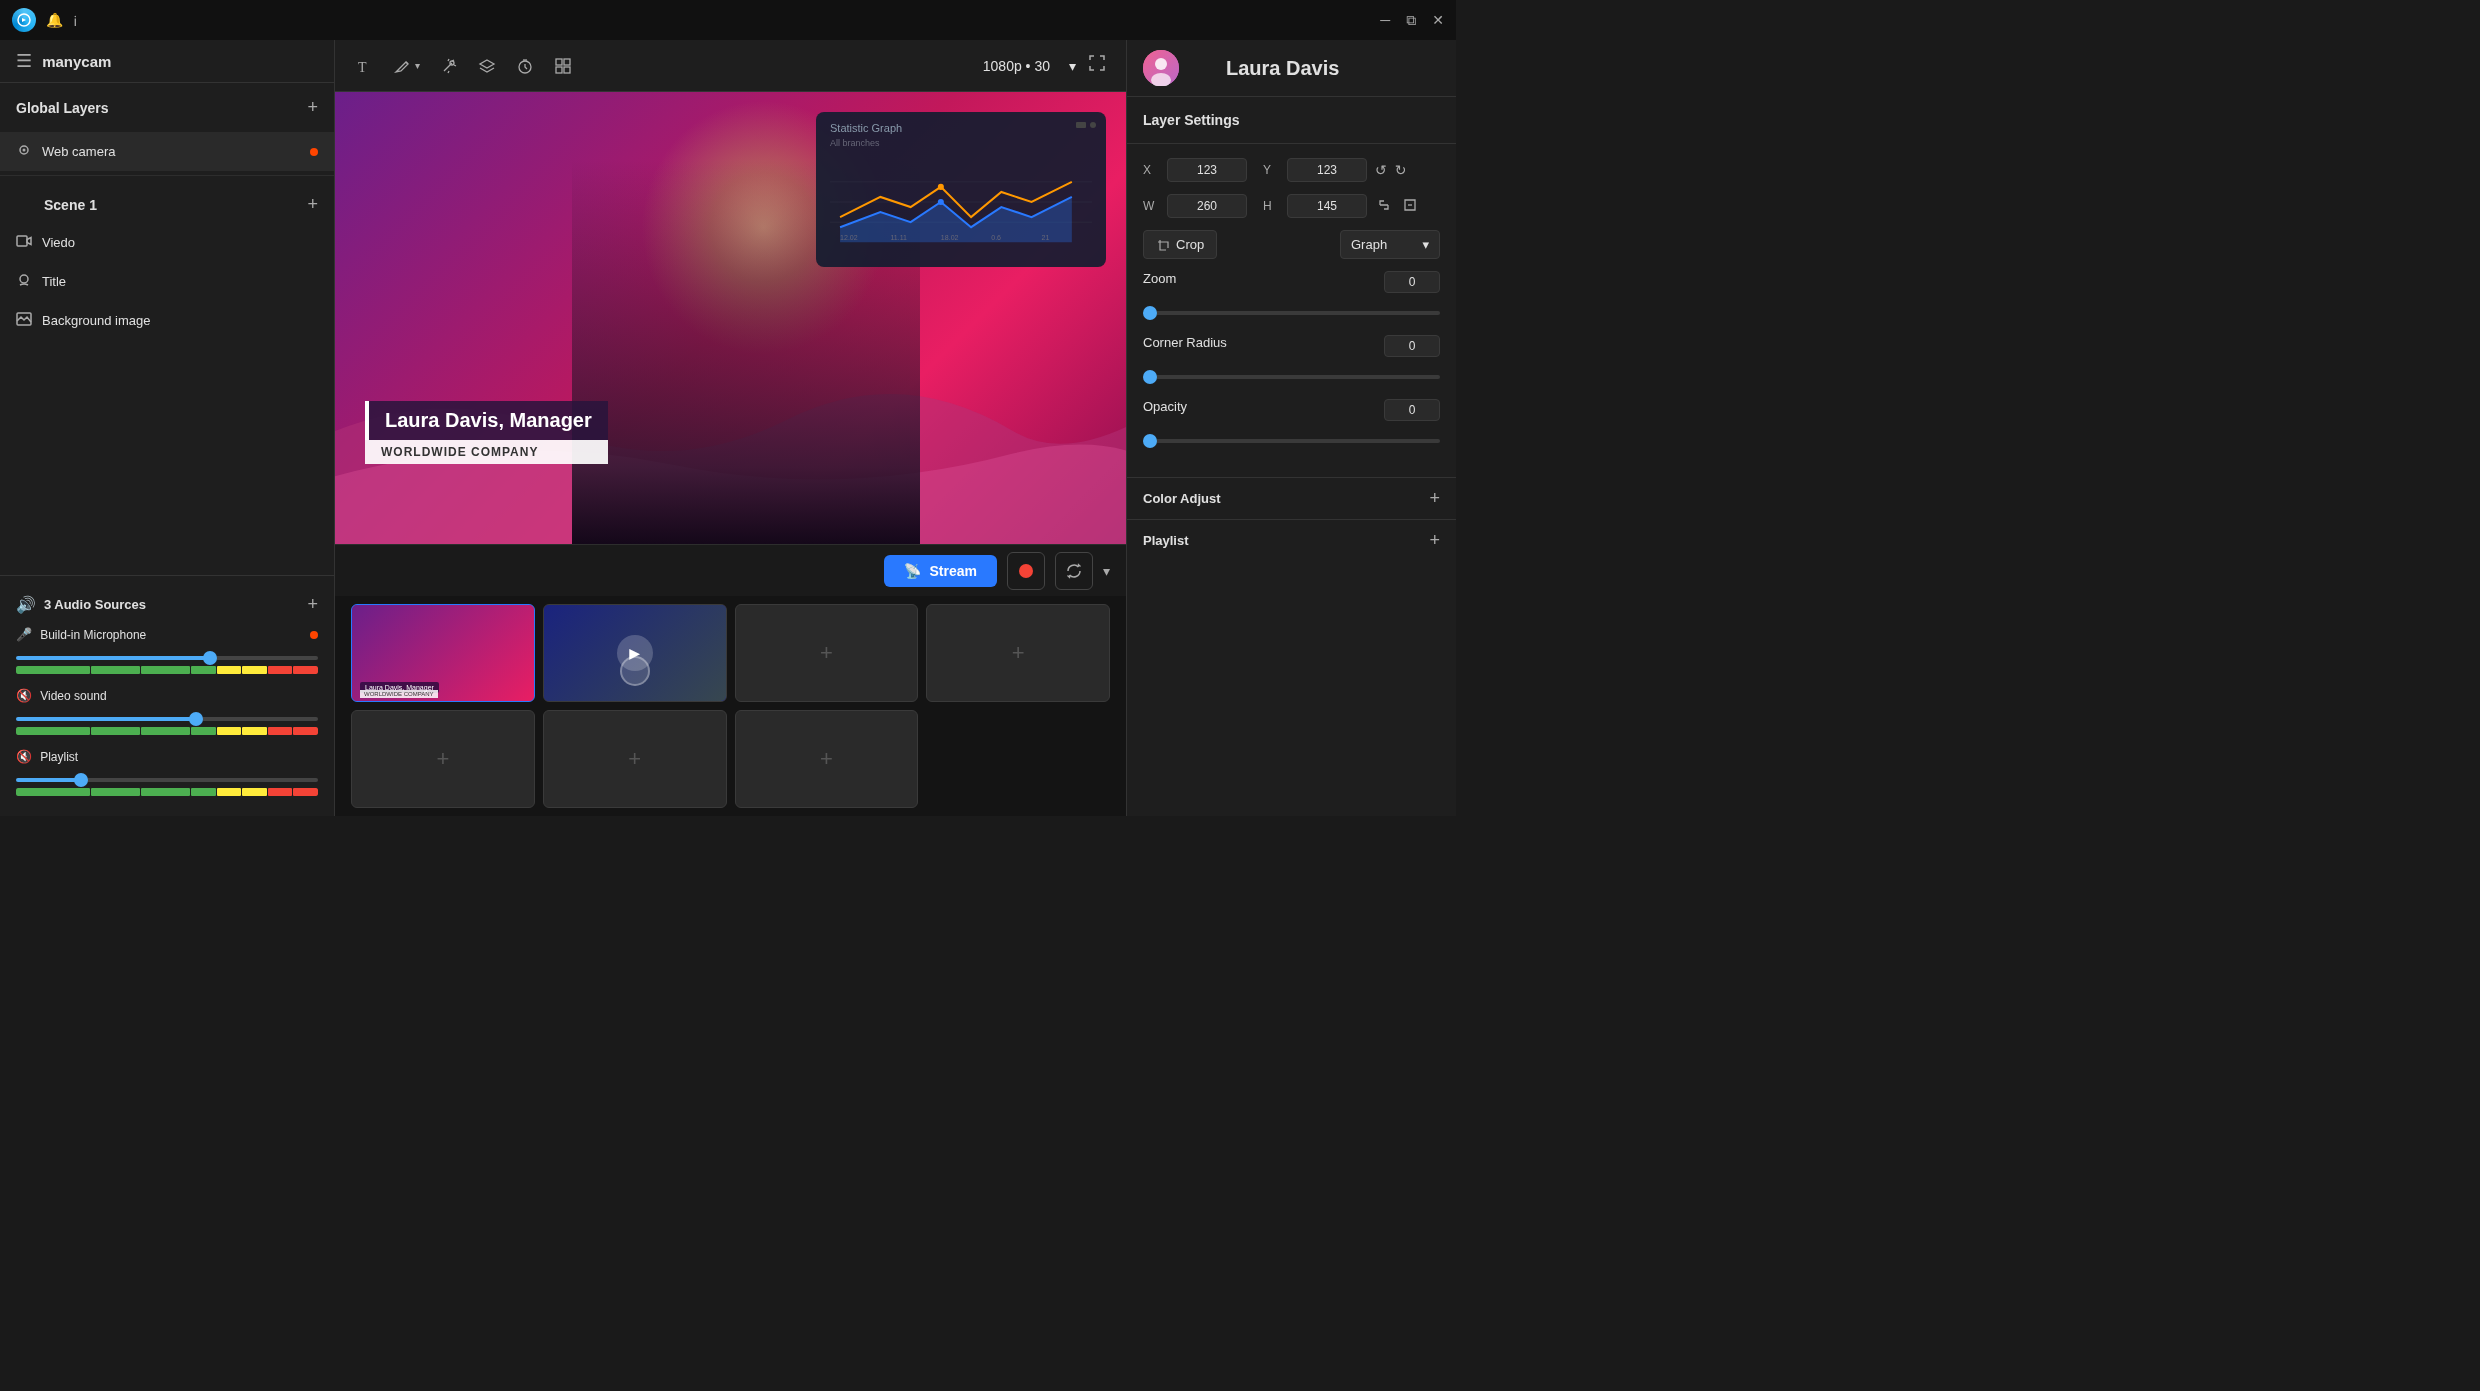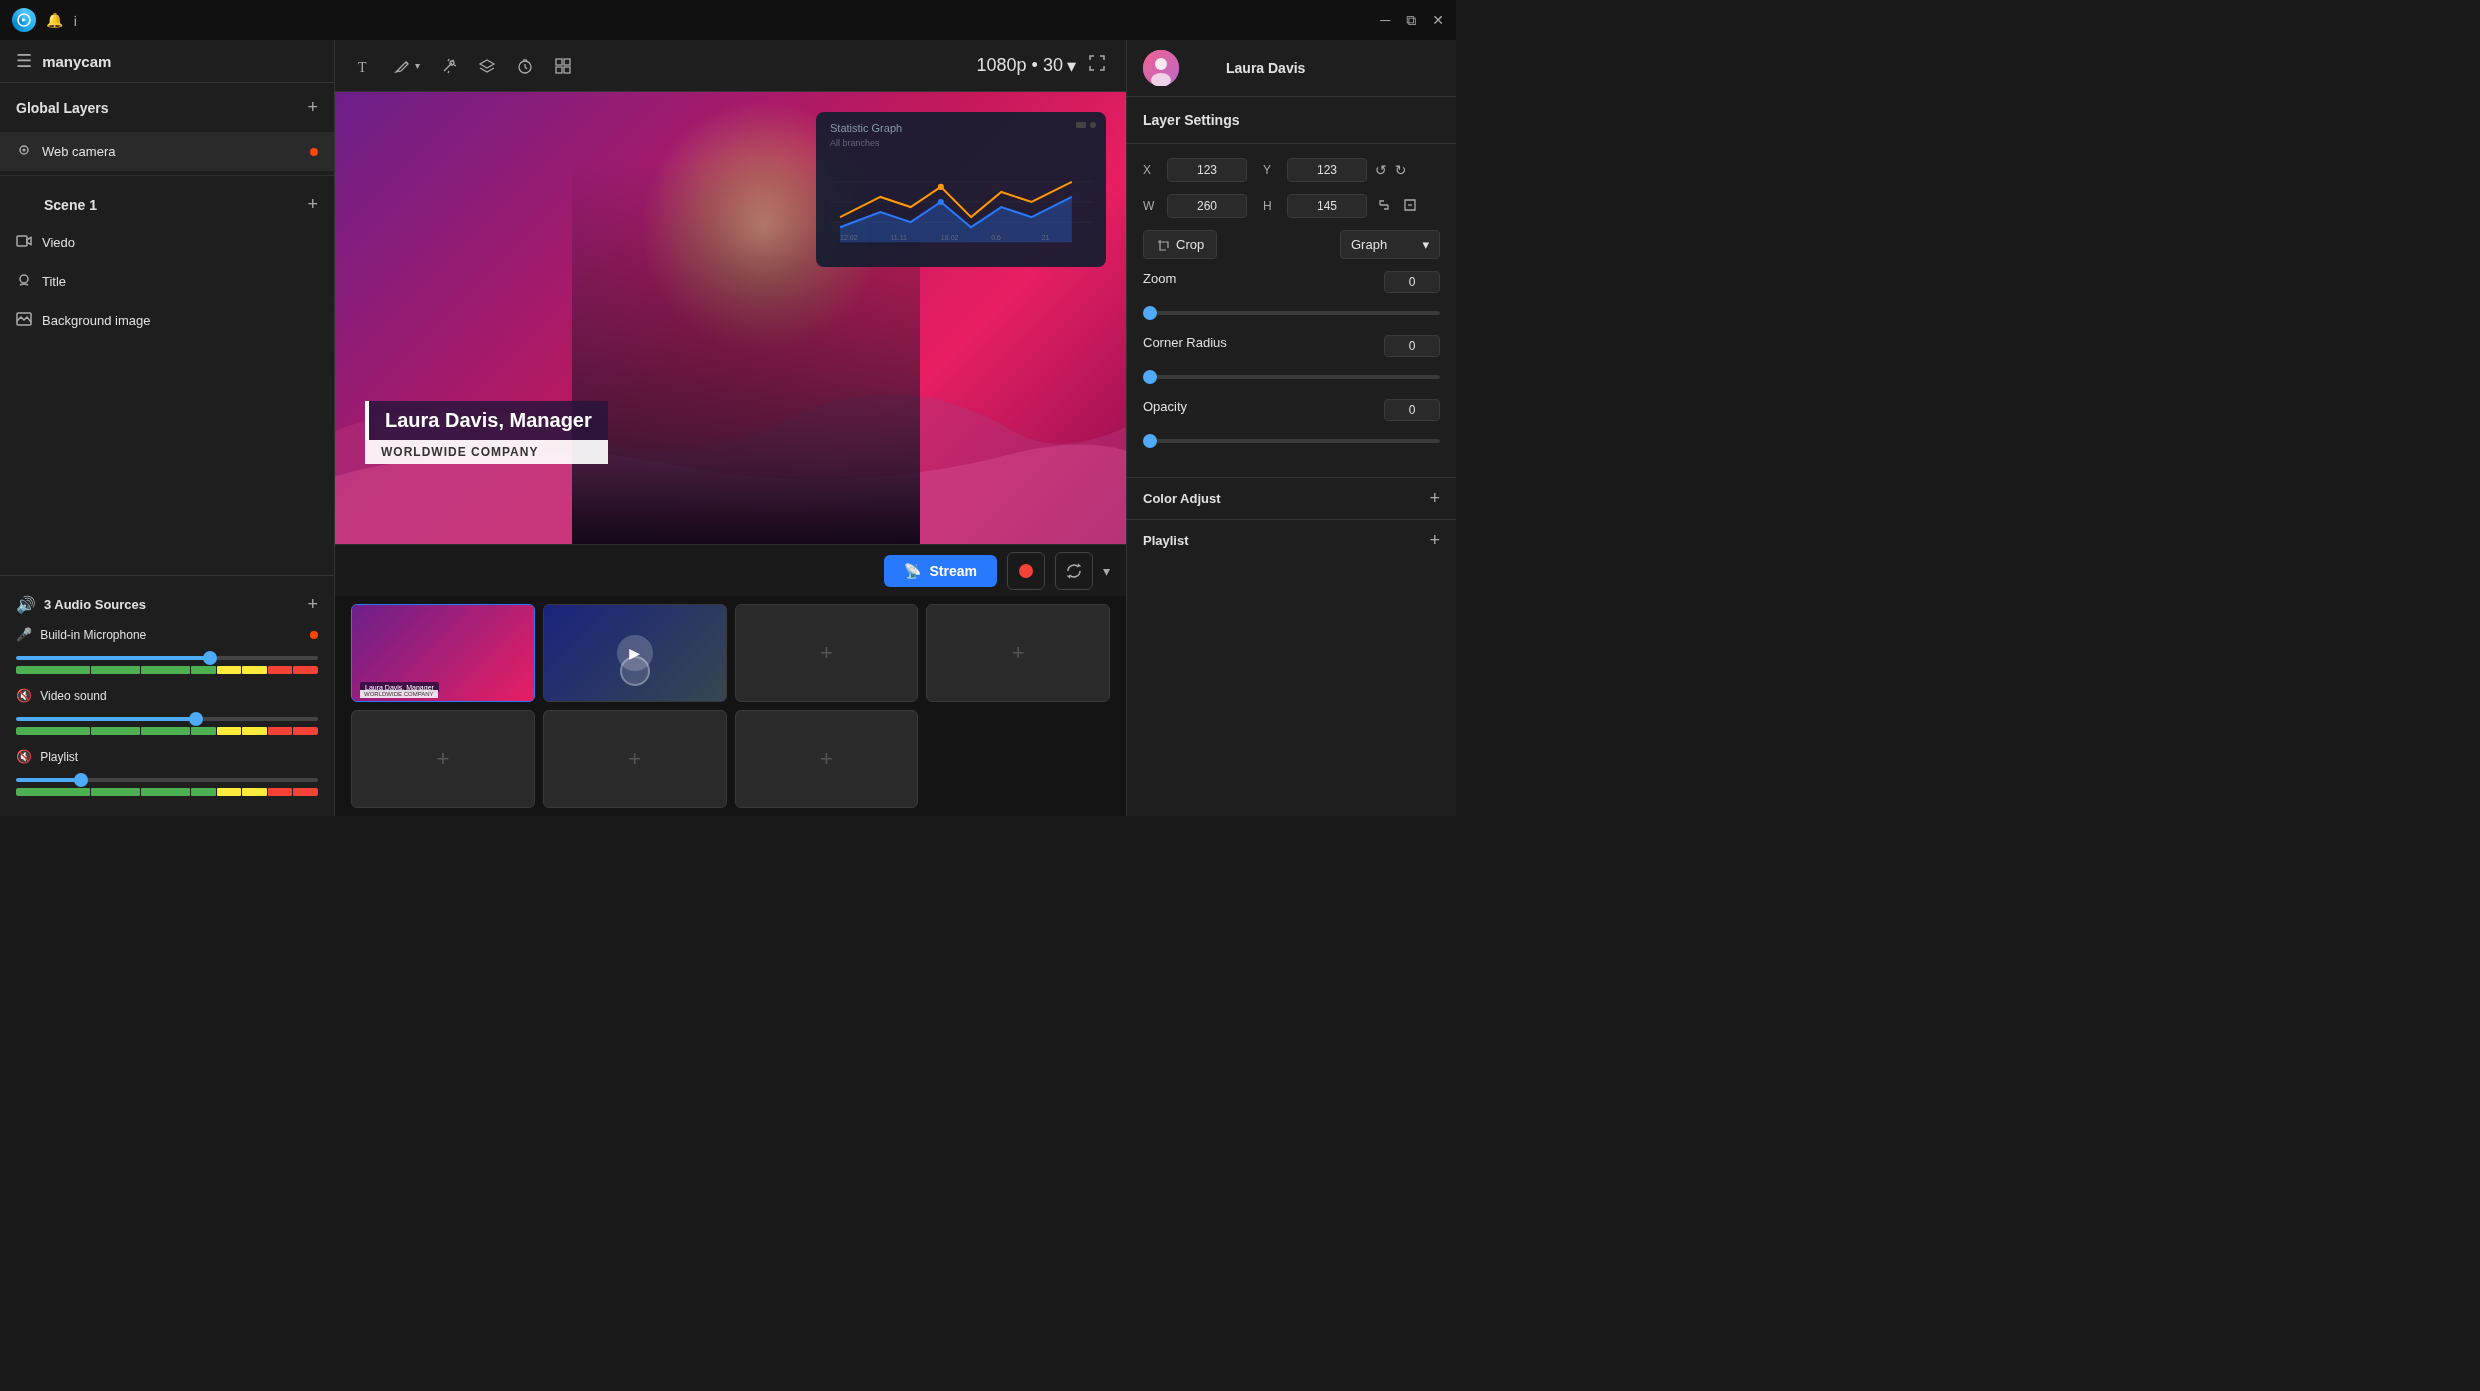--- a/index.html
+++ b/index.html
@@ -159,21 +159,21 @@
       border-bottom: 1px solid #333;
     }
     .toolbar-left { display: flex; align-items: center; gap: 20px; }
     .toolbar-btn {
       background: none; border: none; color: #aaa; cursor: pointer; font-size: 18px;
       display: flex; align-items: center; gap: 4px;
     }
     .toolbar-right { display: flex; align-items: center; gap: 12px; }
     .resolution-btn {
       background: none; border: none; color: #e0e0e0; cursor: pointer;
-      font-size: 18px; display: flex; align-items: center; gap: 4px;
+      font-size: 14px; display: flex; align-items: center; gap: 19px;
     }
     .fullscreen-btn { background: none; border: none; color: #aaa; cursor: pointer; font-size: 18px; }
 
     
     .preview-container {
       flex: 1;
       position: relative;
       overflow: hidden;
       background: #000;
     }
@@ -345,21 +345,21 @@
       padding: 10px 16px;
       border-bottom: 1px solid #333;
     }
     .user-avatar {
       width: 36px; height: 36px;
       border-radius: 50%;
       background: linear-gradient(135deg, #f06292, #ba68c8);
       display: flex; align-items: center; justify-content: center;
       font-size: 13px; font-weight: 700; color: #fff;
     }
-    .user-name { font-size: 14px; font-weight: 600; padding-left: 37px; }
+    .user-name { font-size: 20px; font-weight: 600; padding-left: 37px; }
 
     
     .layer-settings { padding: 14px 16px; }
     .settings-row {
       display: flex;
       align-items: center;
       gap: 8px;
       margin-bottom: 12px;
     }
     .settings-label { font-size: 12px; color: #aaa; width: 16px; }

